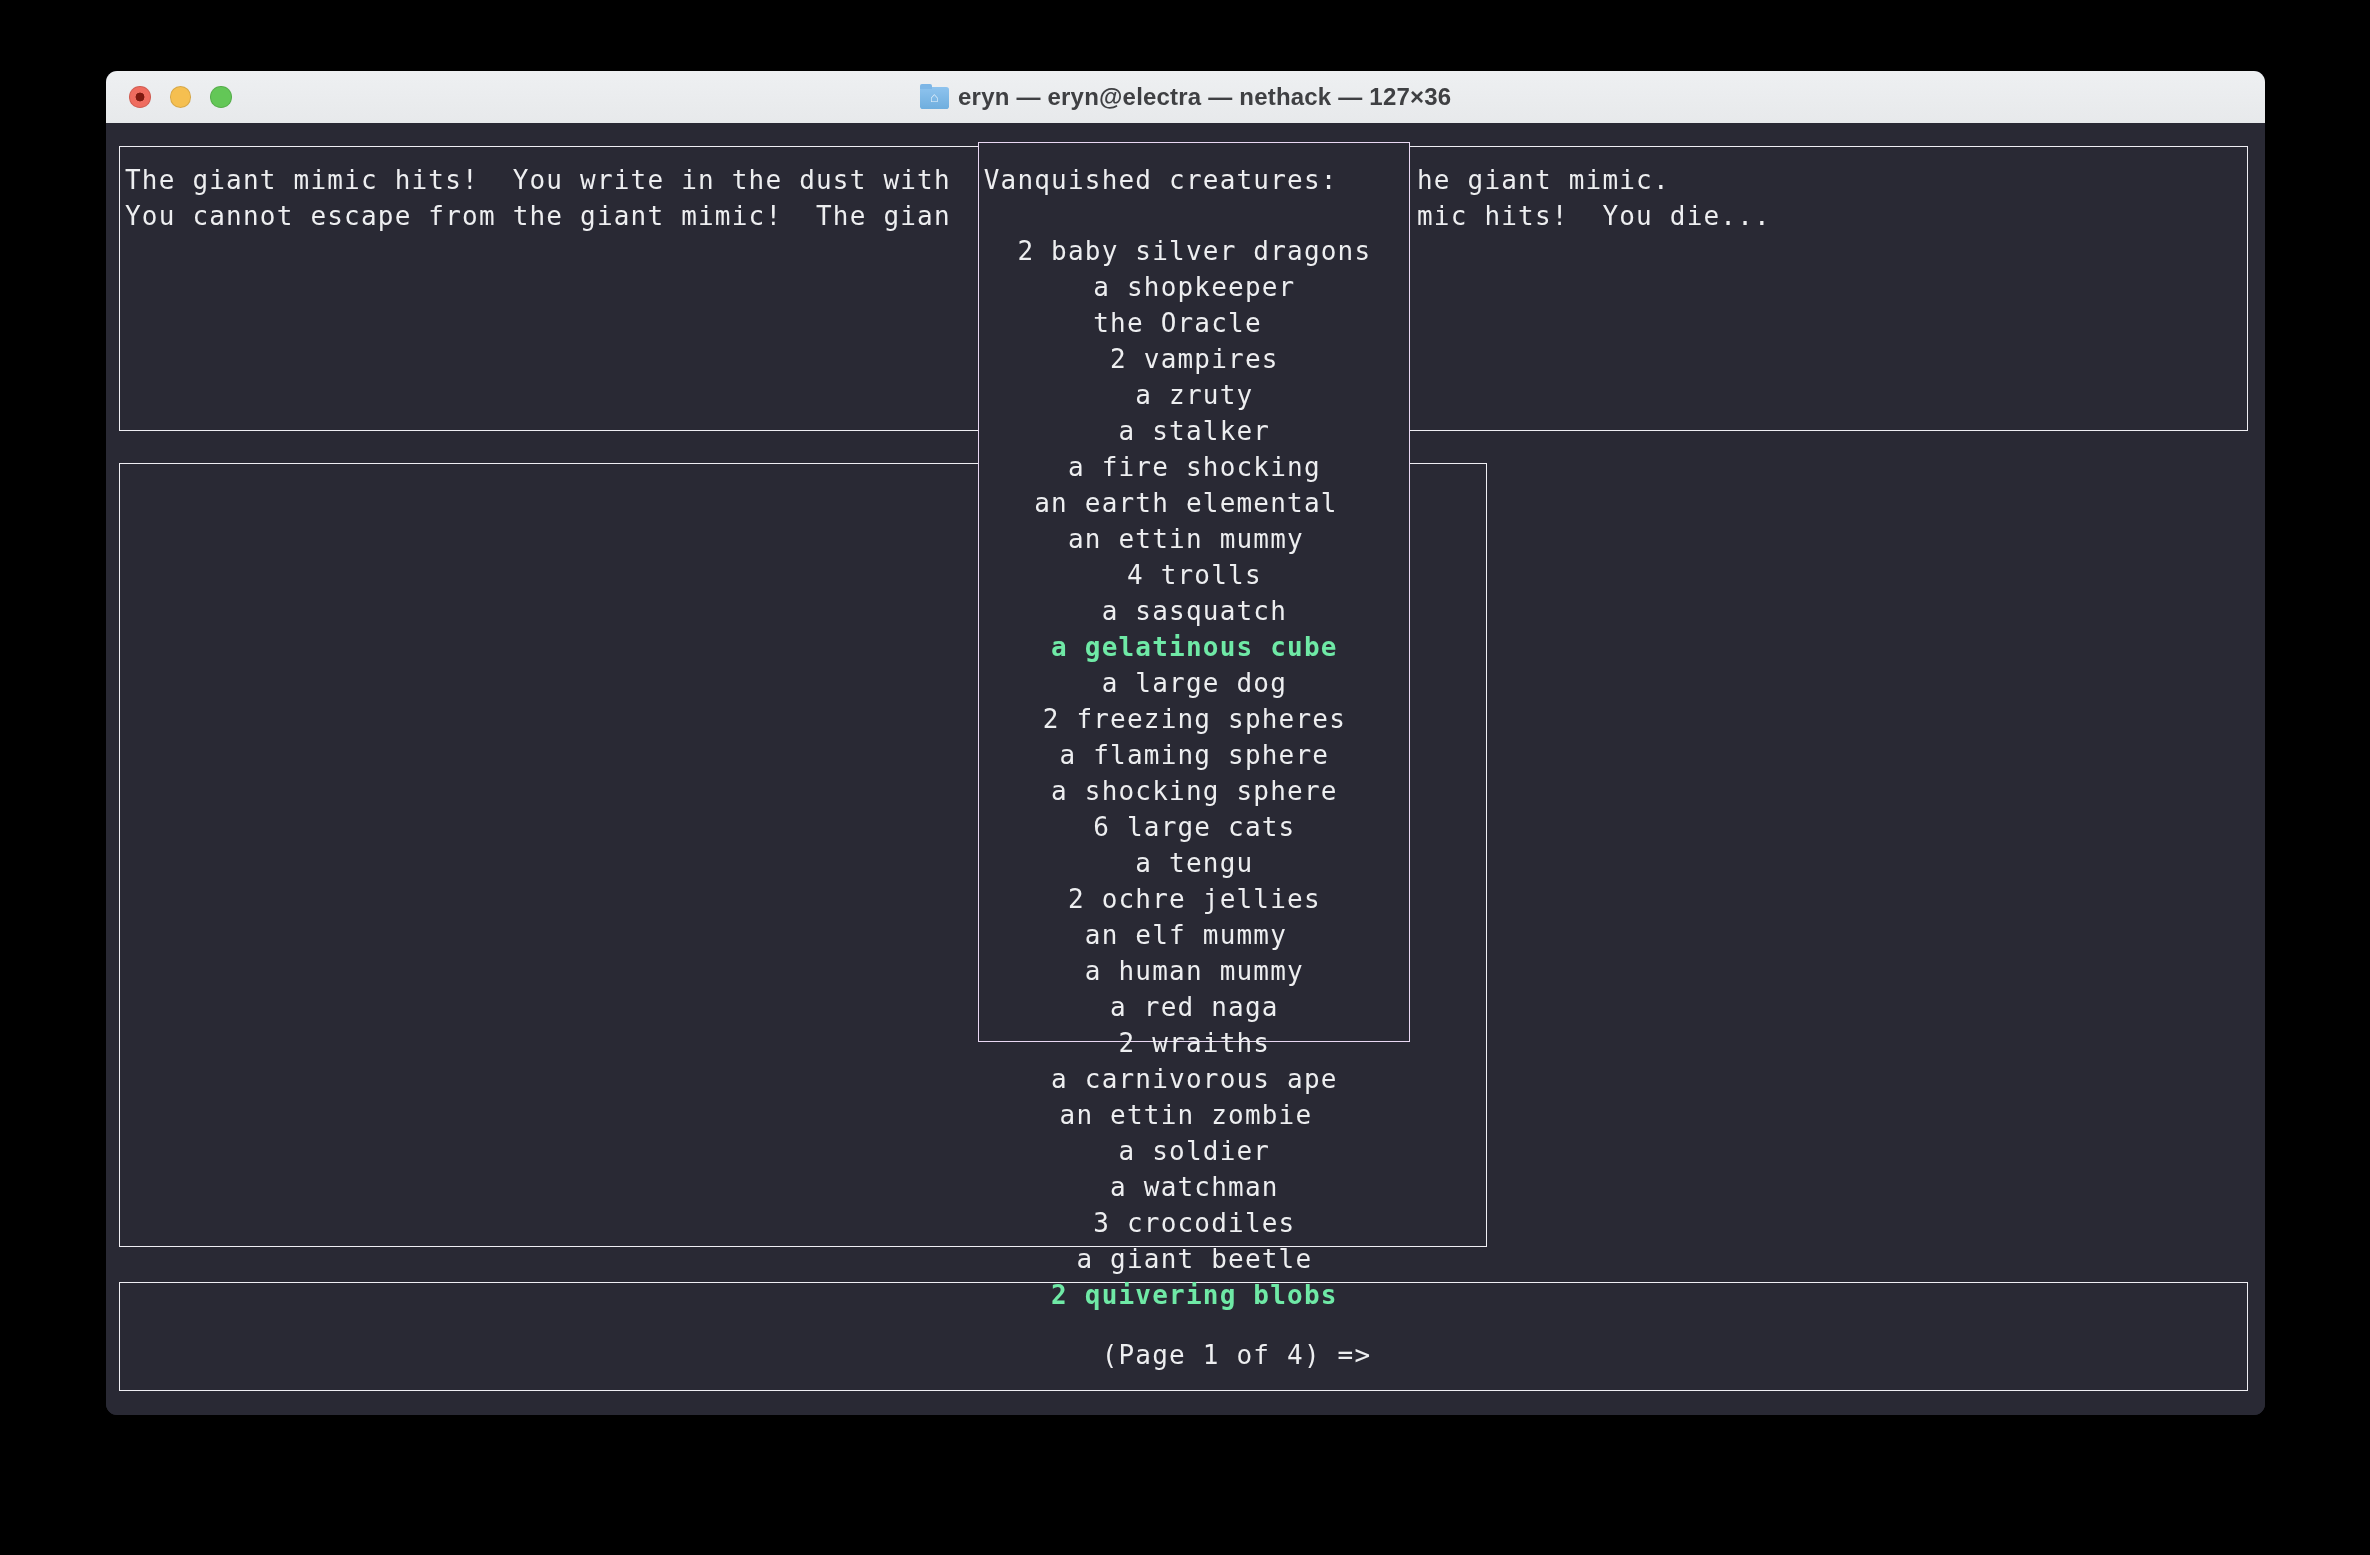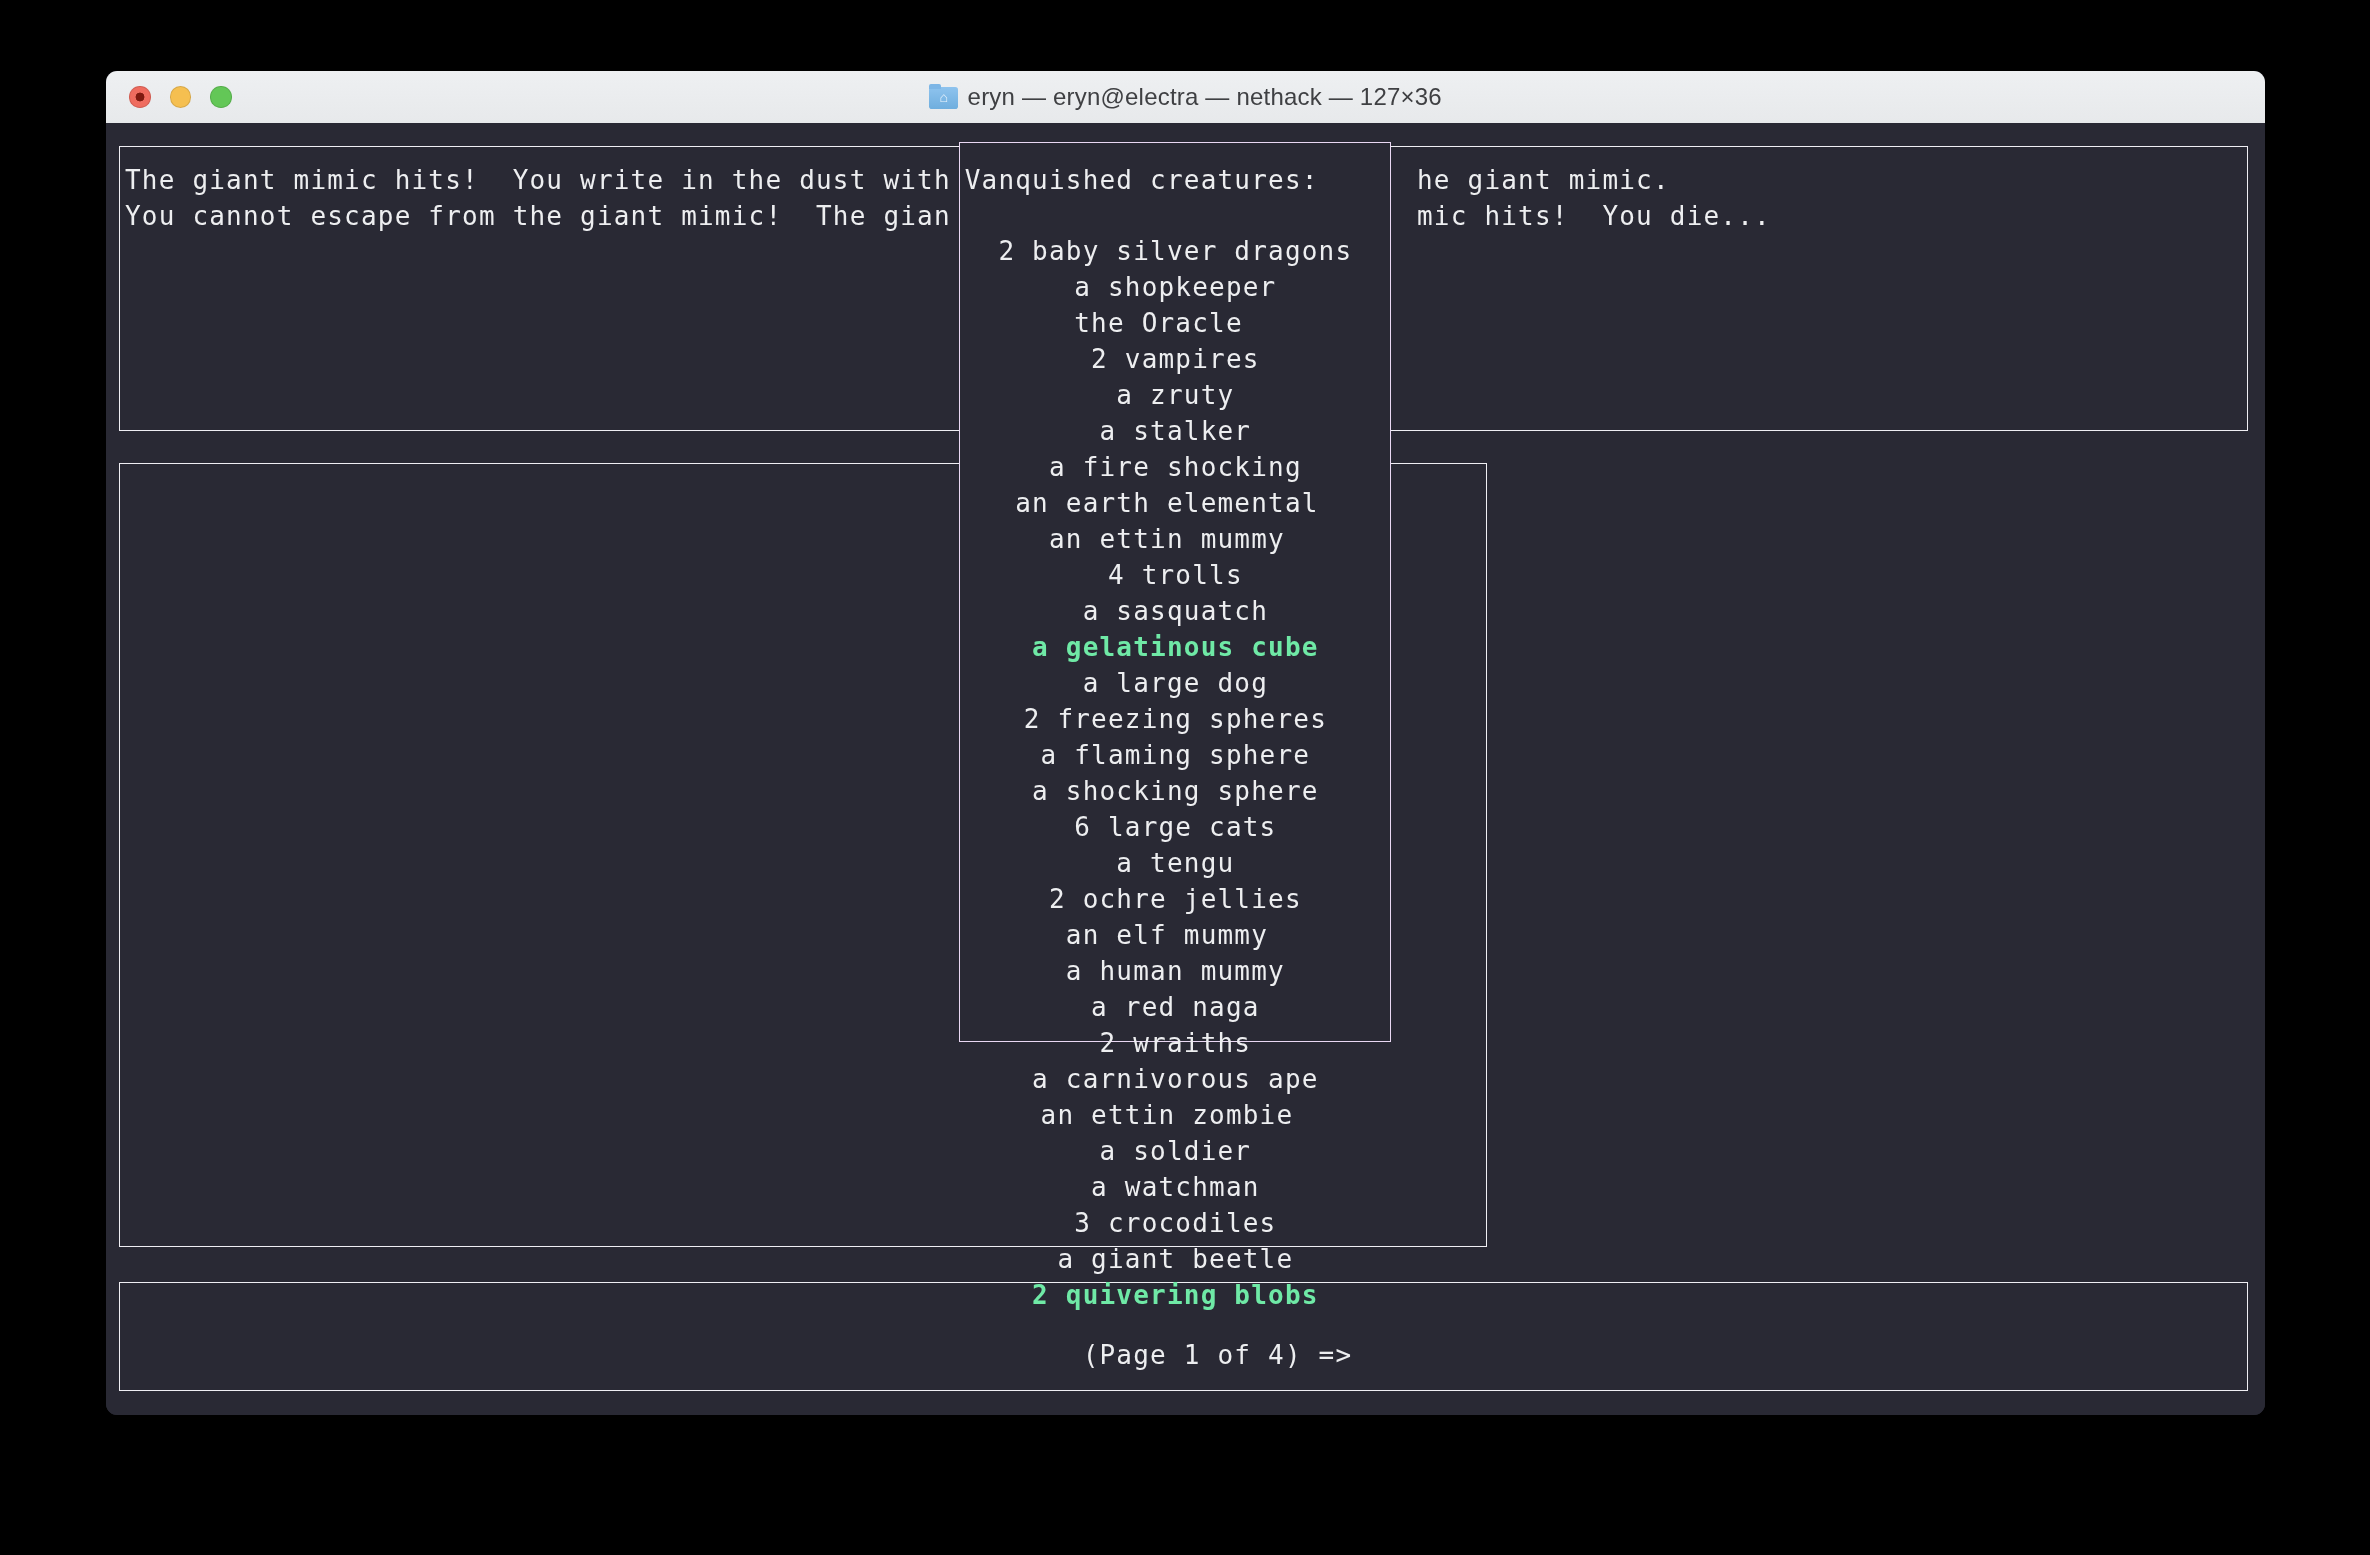--- a/index.html
+++ b/index.html
@@ -18,28 +18,28 @@
   .light.close{background:radial-gradient(circle at 50% 50%, #7e1a10 0 4.2px, var(--close-color,#ef6c5f) 4.7px);}
   .light.min{background:var(--min-color,#f5bf50);}
   .light.zoomb{background:var(--zoom-color,#63c757);}
   .title-wrap{display:flex;align-items:center;gap:9.4px;}
   .folder{position:relative;width:29px;height:21.5px;border-radius:2.8px;
           background:linear-gradient(#8ec3ee,#6faede);margin-top:1.9px;}
   .folder::before{content:"";position:absolute;left:0;top:-3.7px;width:12px;height:5.6px;
           border-radius:1.9px 1.9px 0 0;background:#7db6e6;}
   .folder .house{position:absolute;left:0;right:0;top:0.9px;text-align:center;
           font-size:14px;line-height:19.7px;color:#eaf4fc;}
-  .title-text{font-size:24px;font-weight:normal;color:var(--title-fg,#3f4043);letter-spacing:0.2px;}
+  .title-text{font-size:24px;font-weight:bold;color:var(--title-fg,#3f4043);letter-spacing:0.2px;}
 
   
   .screen{position:absolute;left:0;top:52px;right:0;bottom:0;background:var(--term-bg,#292934);}
   .nhbox{position:absolute;border:1.9px solid var(--box-border,#efeef3);box-sizing:border-box;background:transparent;}
   .term{position:absolute;font-family:"DejaVu Sans Mono",monospace;font-size:26px;line-height:36px;
         letter-spacing:1.2px;color:var(--term-fg,#edeef0);white-space:pre;}
-  .menu{position:absolute;left:853px;top:19px;width:432px;height:900px;z-index:5;
+  .menu{position:absolute;left:872px;top:19px;width:432px;height:900px;z-index:5;
         border:1.9px solid var(--menu-border,#e9d8f3);box-sizing:border-box;
         background:var(--term-bg,#292934);}
   .menu .term{position:absolute;left:4.7px;}
   .menu-items .menu-line{font-family:"DejaVu Sans Mono",monospace;font-size:26px;line-height:36px;
         letter-spacing:1.2px;color:var(--term-fg,#edeef0);white-space:pre;}
   .menu-items .menu-line.hl{color:var(--highlight-green,#6fe9a6);font-weight:bold;}
 </style>
 </head>
 <body>
 

